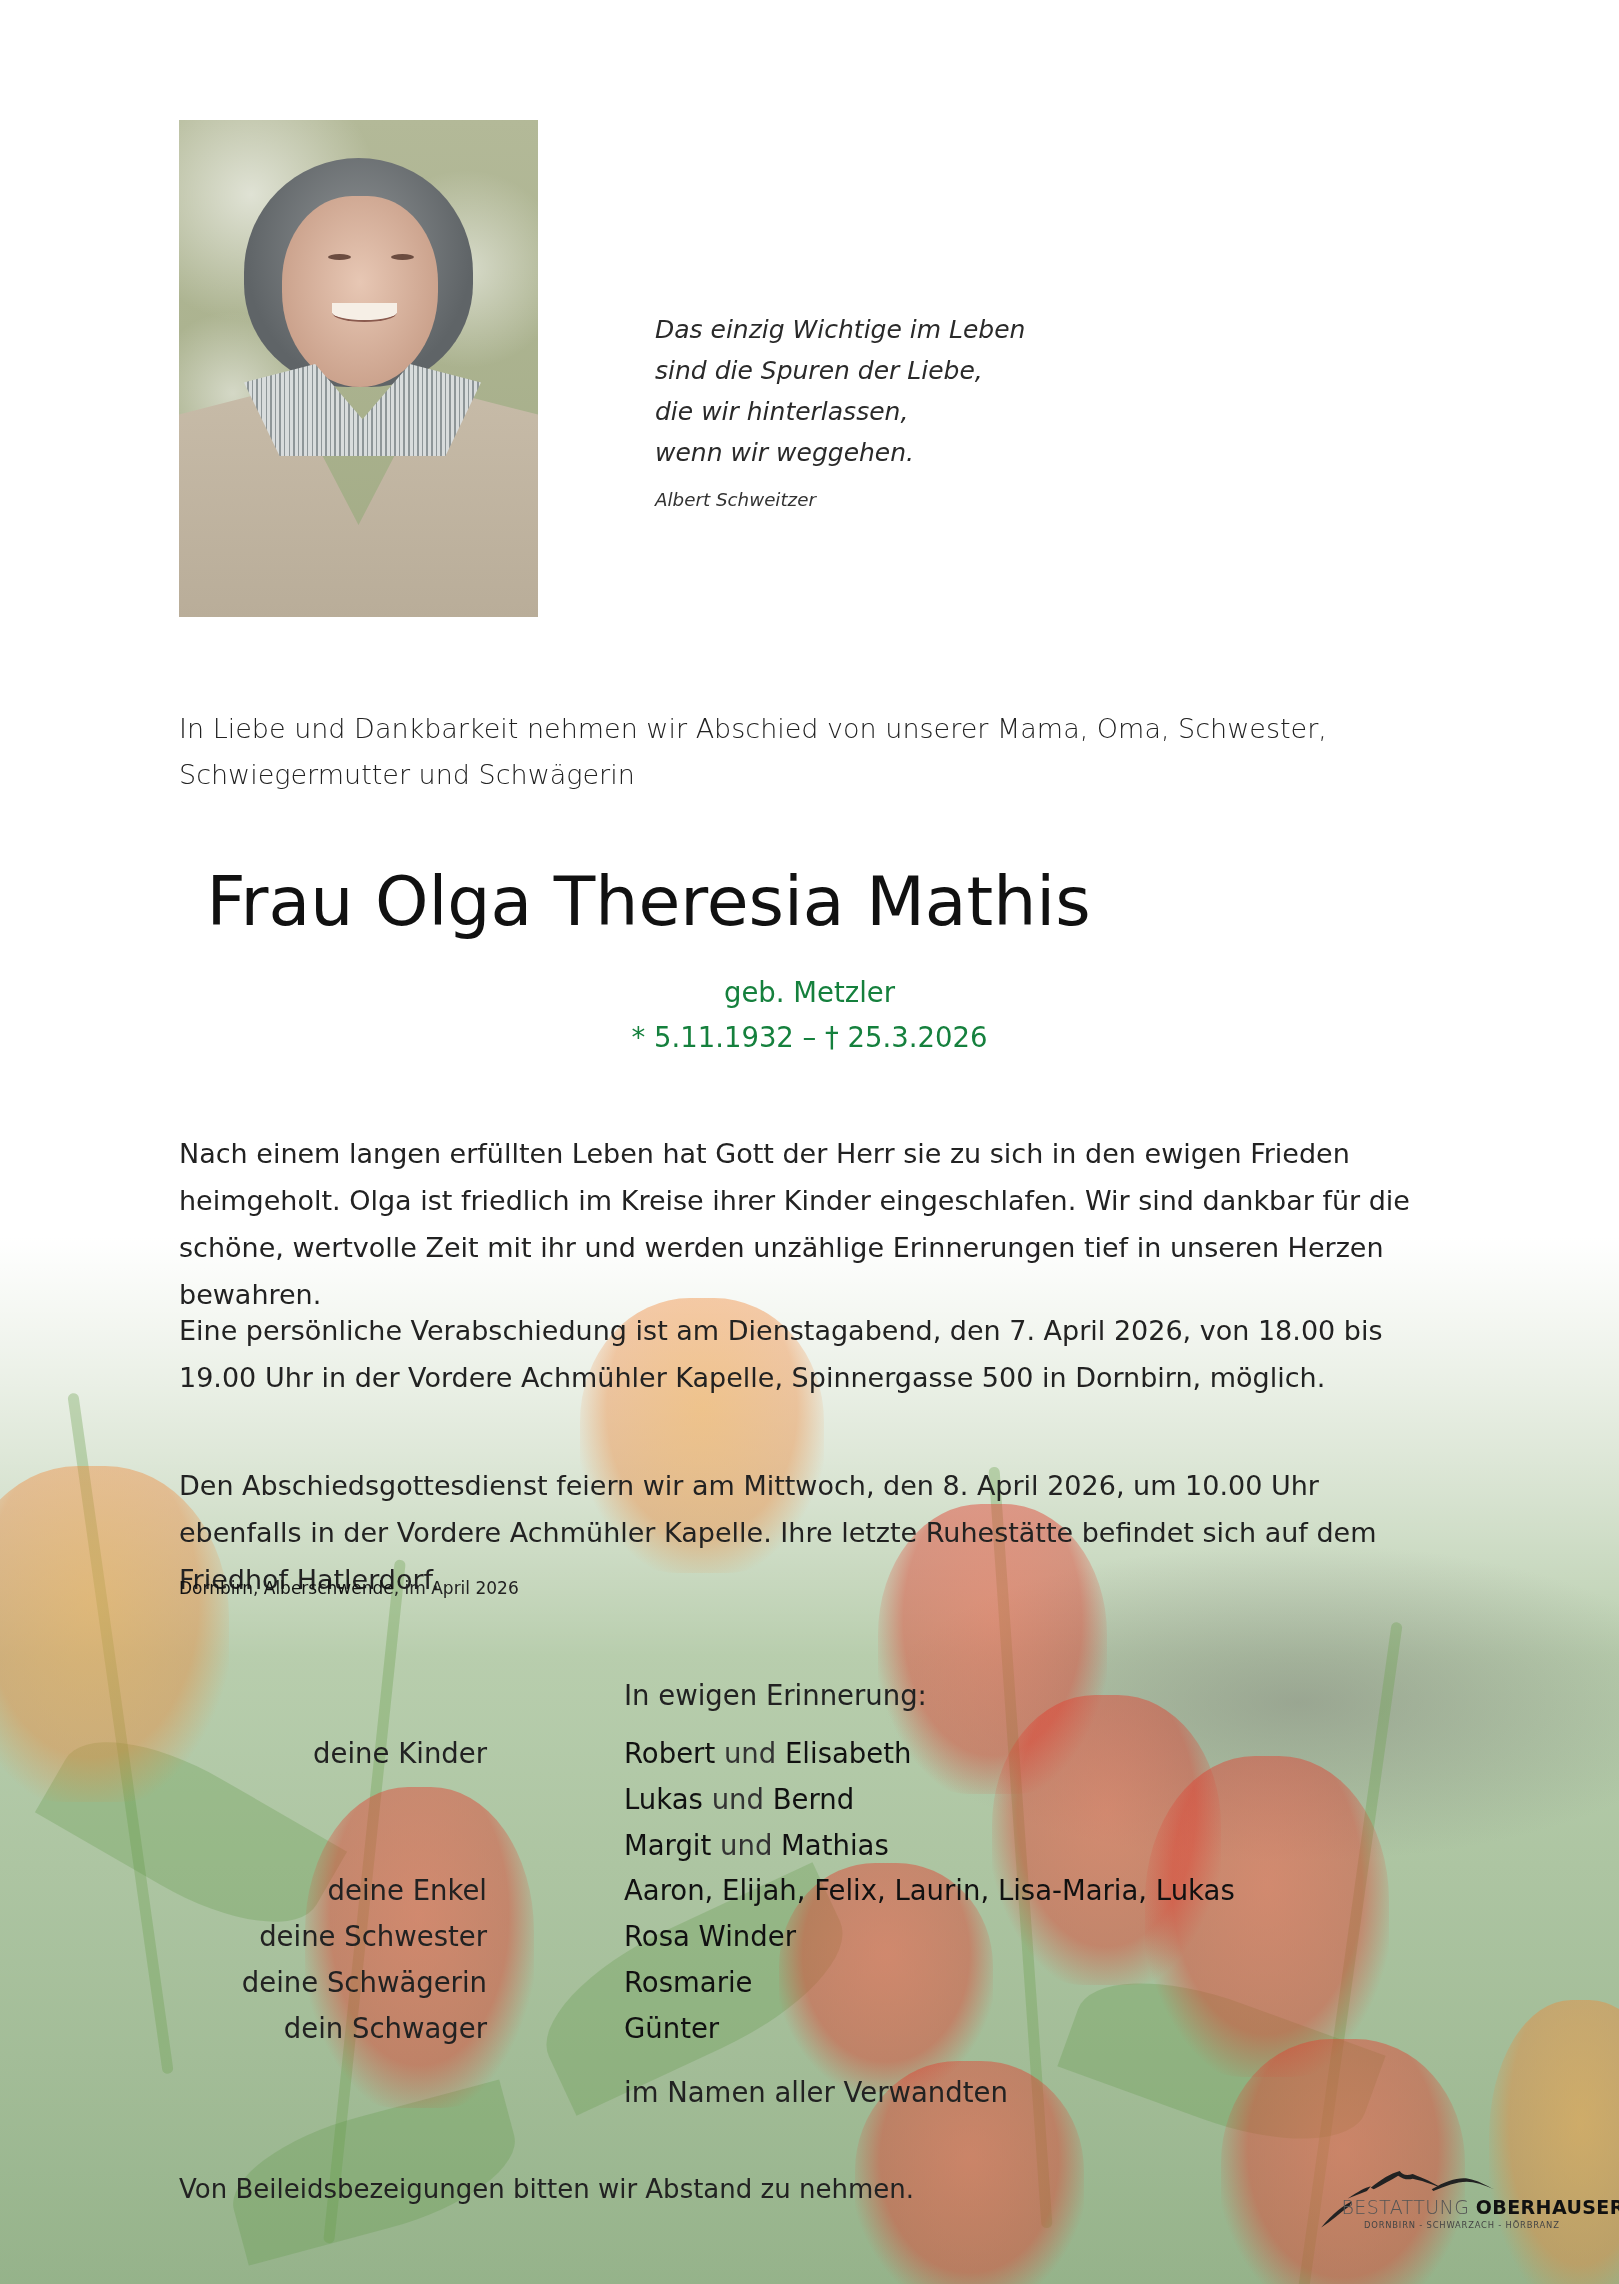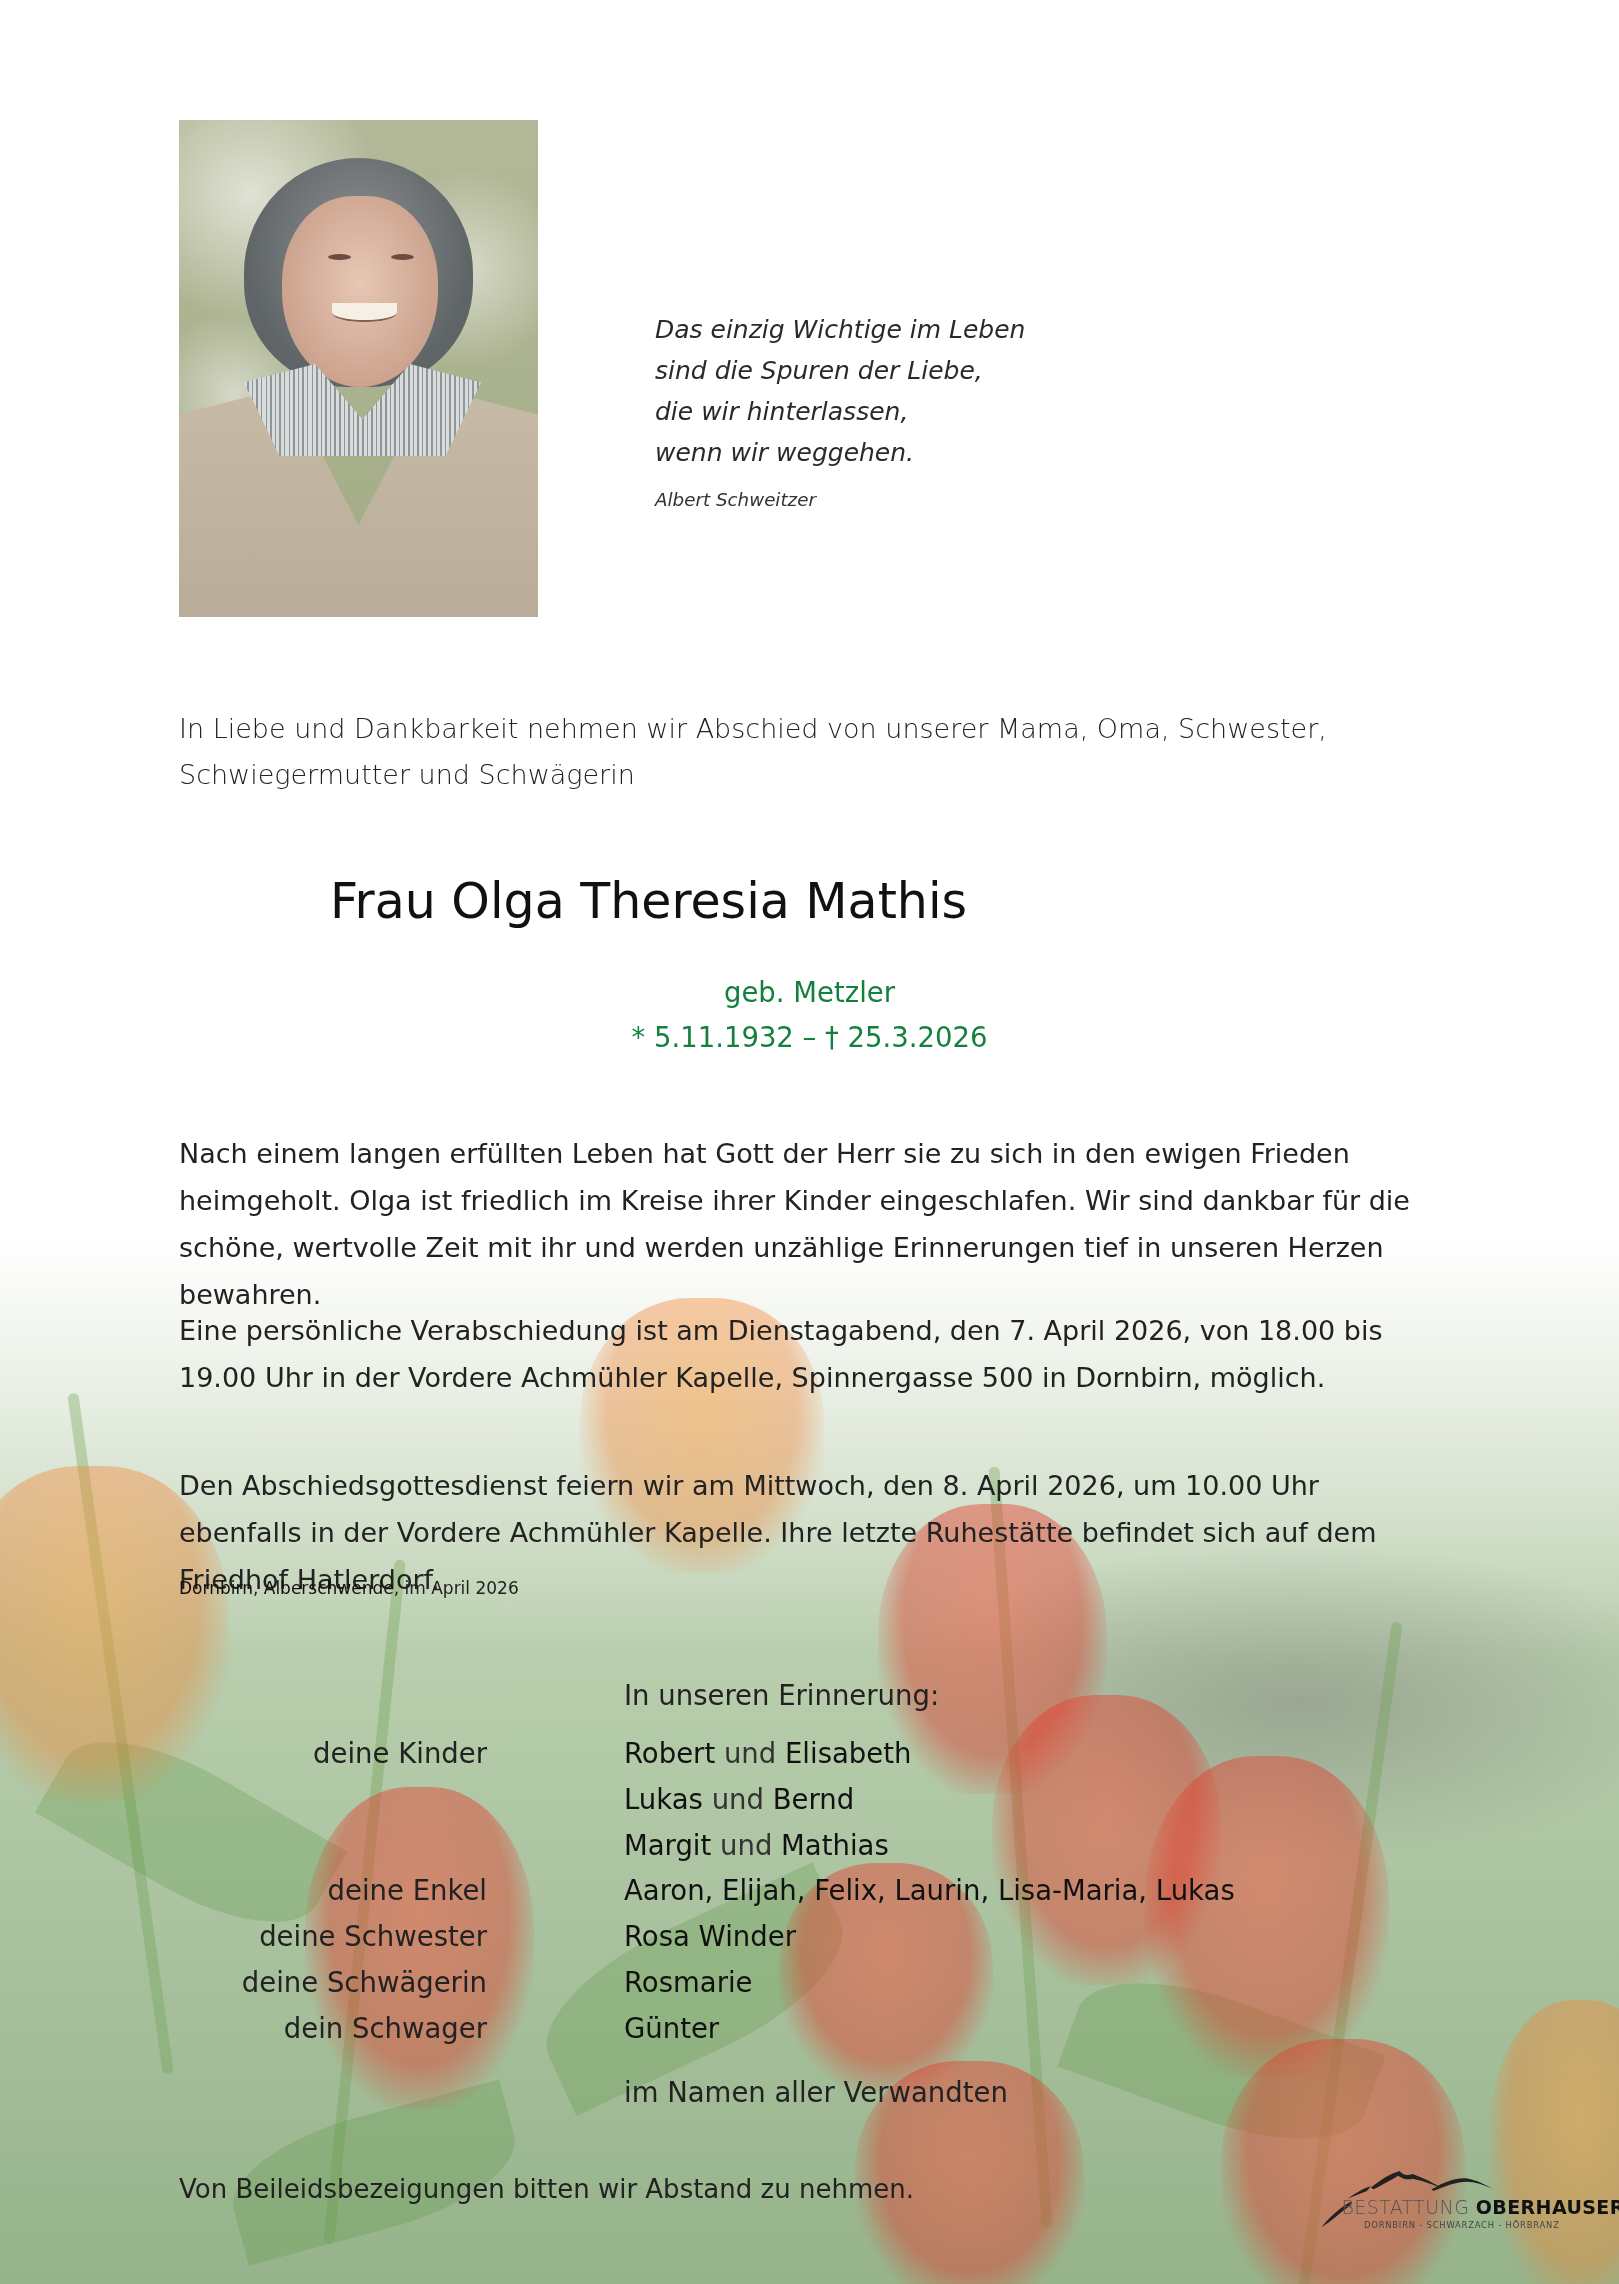--- a/index.html
+++ b/index.html
@@ -86,21 +86,21 @@
   .quote .line { display: block; white-space: nowrap; }
   .quote .author { display: block; font-size: 18.3px; margin-top: 15.3px; line-height: 23px; color: #333; }
 
   .intro {
     position: absolute; left: 179px; top: 706px; width: 1267px;
     font-size: 27px; line-height: 46px; color: #222; font-weight: 300;
   }
 
   .name {
     position: absolute; left: 0; width: 1297px; top: 864px; text-align: center;
-    font-size: 49px; line-height: 76px; color: #111; font-weight: 400;
+    font-size: 68px; line-height: 76px; color: #111; font-weight: 400;
   }
   .birthname, .dates {
     position: absolute; left: 0; width: 1619px; text-align: center;
     font-size: 27.5px; line-height: 38px; color: #15803d;
   }
   .birthname { top: 973px; }
   .dates { top: 1018px; }
 
   .para {
     position: absolute; left: 179px; width: 1267px;
@@ -203,21 +203,21 @@
   <div class="birthname">geb. Metzler</div>
   <div class="dates">* 5.11.1932 – † 25.3.2026</div>
 
   <div class="para p1">Nach einem langen erfüllten Leben hat Gott der Herr sie zu sich in den ewigen Frieden heimgeholt. Olga ist friedlich im Kreise ihrer Kinder eingeschlafen. Wir sind dankbar für die schöne, wertvolle Zeit mit ihr und werden unzählige Erinnerungen tief in unseren Herzen bewahren.</div>
   <div class="para p2">Eine persönliche Verabschiedung ist am Dienstagabend, den 7. April 2026, von 18.00 bis 19.00 Uhr in der Vordere Achmühler Kapelle, Spinnergasse 500 in Dornbirn, möglich.</div>
   <div class="para p3">Den Abschiedsgottesdienst feiern wir am Mittwoch, den 8. April 2026, um 10.00 Uhr ebenfalls in der Vordere Achmühler Kapelle. Ihre letzte Ruhestätte befindet sich auf dem Friedhof Hatlerdorf.</div>
 
   <div class="place"><b>Dornbirn</b><span>, </span><b>Alberschwende</b><span>, im April 2026</span></div>
 
   <div class="mourners">
-    <div class="heading">In unseren Erinnerung:</div>
+    <div class="heading">In ewigen Erinnerung:</div>
 
     <div class="mrow" style="top:58px;">
       <span class="lbl">deine Kinder</span>
       <span class="val"><span class="n">Robert</span><span class="j"> und </span><span class="n">Elisabeth</span></span>
     </div>
     <div class="mrow" style="top:104px;">
       <span class="lbl"></span>
       <span class="val"><span class="n">Lukas</span><span class="j"> und </span><span class="n">Bernd</span></span>
     </div>
     <div class="mrow" style="top:150px;">

